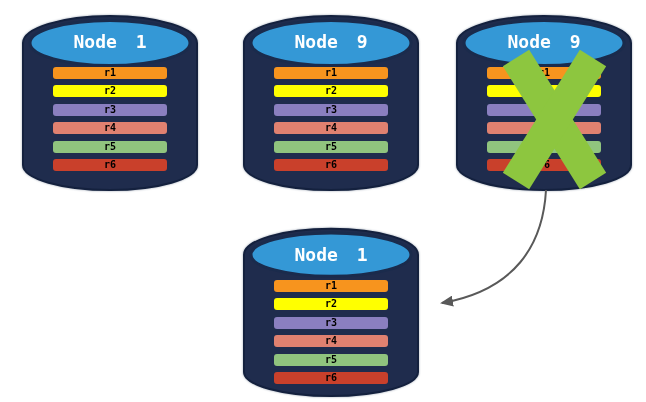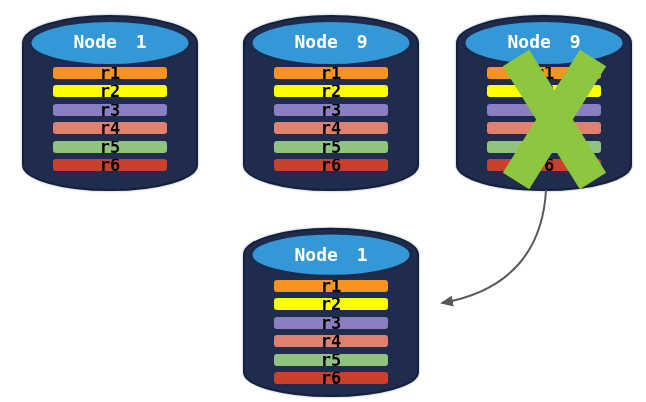--- a/index.html
+++ b/index.html
@@ -42,21 +42,21 @@
     position: absolute;
     left: 32px; top: 59px; width: 114px;
   }
   .row {
     height: 12px;
     margin-bottom: 6.4px;
     border-radius: 3px;
     text-align: center;
     color: #000000;
     font-weight: bold;
-    font-size: 17px;
+    font-size: 10px;
     line-height: 12.5px;
     overflow: hidden;
   }
   .x-mark {
     position: absolute;
     left: 41px; top: 45px;
     width: 117px; height: 133px;
     overflow: visible;
     z-index: 4;
   }

